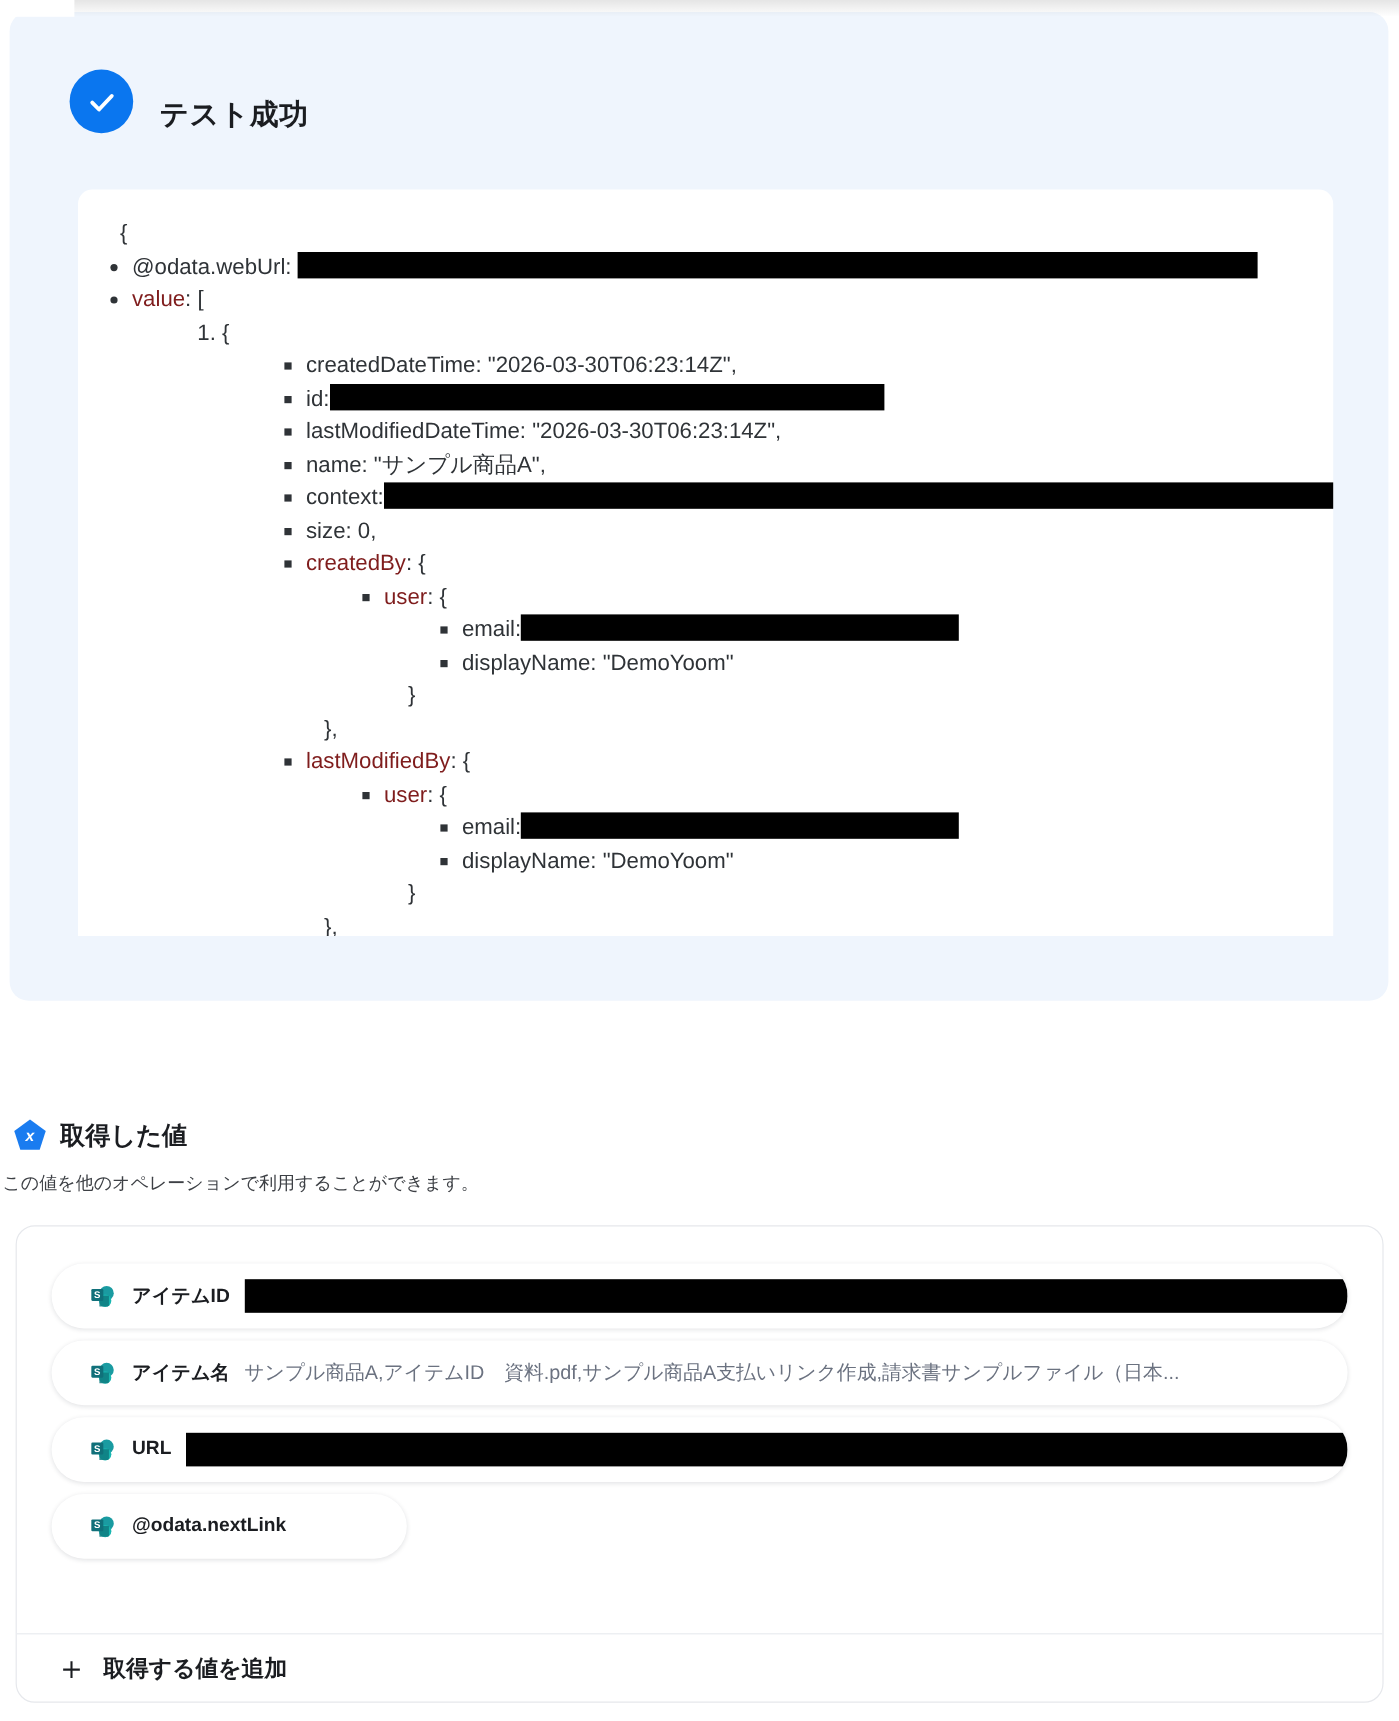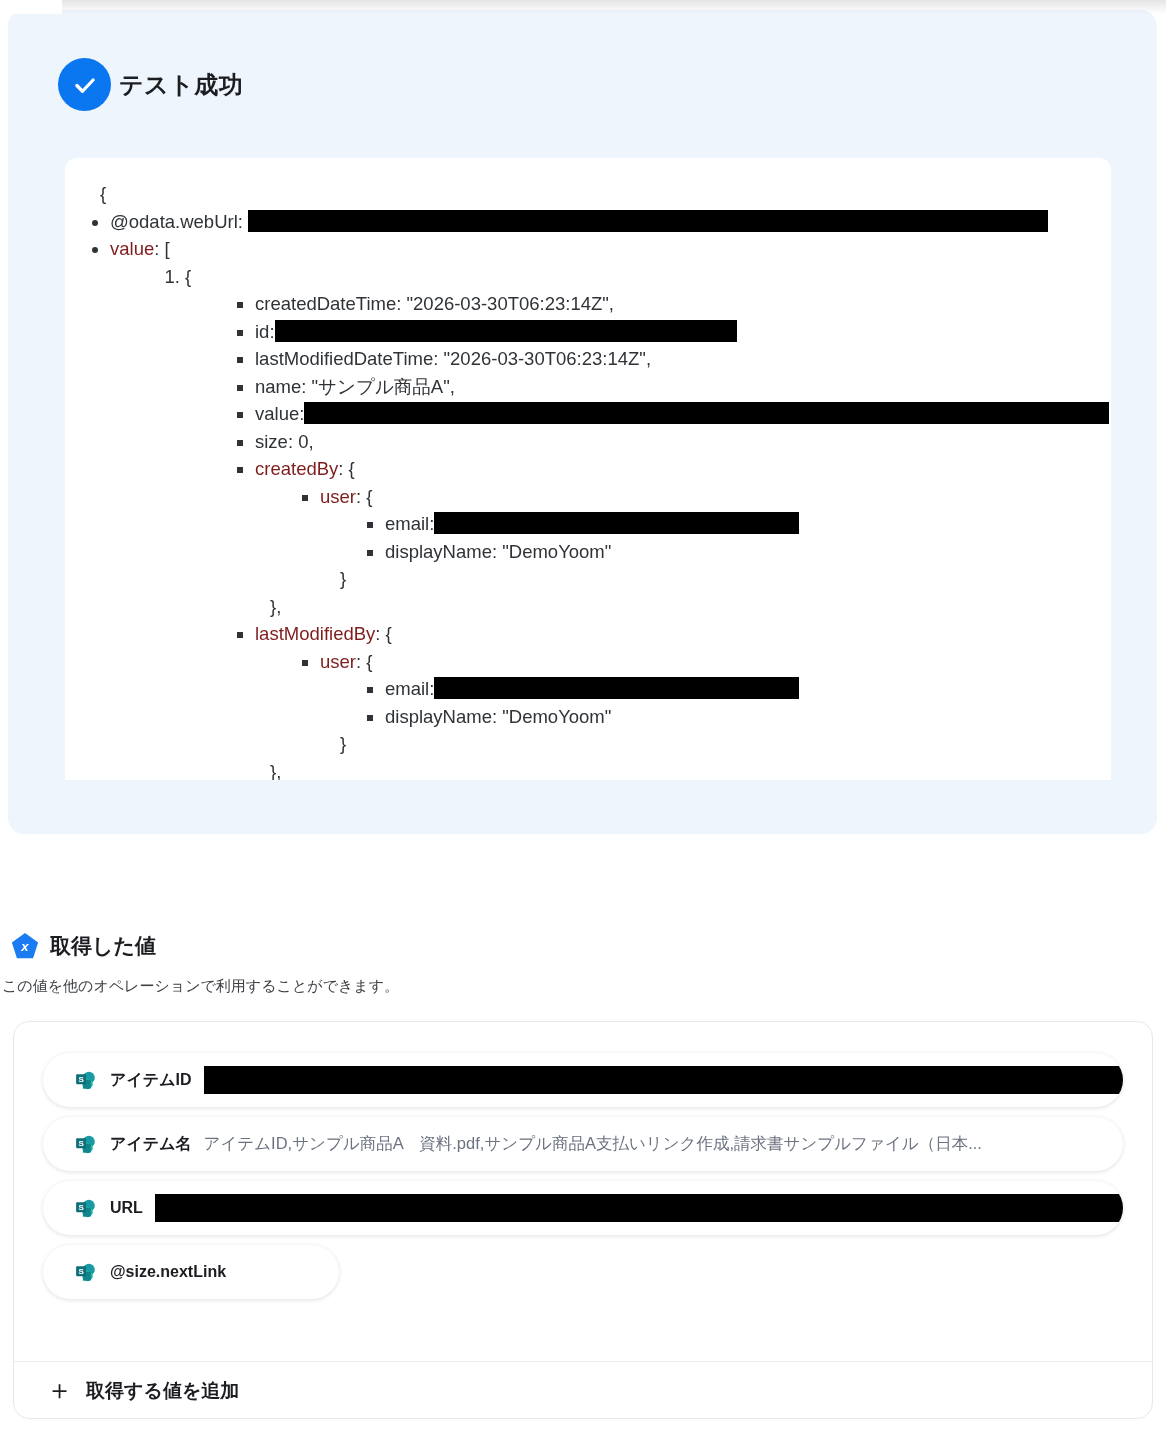--- a/index.html
+++ b/index.html
@@ -25,21 +25,21 @@
 
   
   .success-panel {
     position: absolute; left: 8px; top: 10px;
     width: 1149px; height: 824px;
     background: #eff5fd;
     border-radius: 16px;
   }
   .success-head {
     position: absolute; left: 50px; top: 48px;
-    display: flex; align-items: center; gap: 8px;
+    display: flex; align-items: flex-end; gap: 22px;
   }
   .check-circle {
     width: 53px; height: 53px; border-radius: 50%;
     background: #0a76ef;
     display: flex; align-items: center; justify-content: center;
     flex: 0 0 auto;
   }
   .check-circle svg { display: block; }
   .success-title {
     font-size: 24px; font-weight: bold; color: #1b1d21;
@@ -181,21 +181,21 @@
                 <span>{</span>
 
                 <ul class="lv-sq">
                   <li>createdDateTime: "2026-03-30T06:23:14Z",</li>
                   <li>
                     <span>id:</span><span class="redact id"></span>
                   </li>
                   <li>lastModifiedDateTime: "2026-03-30T06:23:14Z",</li>
                   <li>name: "サンプル商品A",</li>
                   <li>
-                    <span>value:</span><span class="redact web"></span>
+                    <span>context:</span><span class="redact web"></span>
                   </li>
                   <li>size: 0,</li>
 
                   <li>
                     <span class="jkey-blue">createdBy</span><span>: {</span>
                     <ul class="lv-sq2">
                       <li>
                         <span class="jkey-blue">user</span><span>: {</span>
                         <ul class="lv-sq2">
                           <li>
@@ -267,21 +267,21 @@
         <span class="sp-icon">
           <svg width="23" height="23" viewBox="0 0 24 24">
             <circle cx="15.5" cy="9" r="6.2" fill="#1a9ba1"></circle>
             <circle cx="14.2" cy="15.6" r="5.4" fill="#18b6b0"></circle>
             <path d="M9.2 11.2h8.3v8.3a1 1 0 0 1-1 1H9.2z" fill="#0f7b80" opacity="0.85"></path>
             <rect x="2.2" y="5.4" width="10.4" height="10.4" rx="1" fill="#10707a"></rect>
             <text x="7.4" y="13.2" font-family="Liberation Sans, sans-serif" font-size="8.4" font-weight="bold" fill="#ffffff" text-anchor="middle">S</text>
           </svg>
         </span>
         <span class="value-label">アイテム名</span>
-        <span class="value-text">アイテムID,サンプル商品A　資料.pdf,サンプル商品A支払いリンク作成,請求書サンプルファイル（日本...</span>
+        <span class="value-text">サンプル商品A,アイテムID　資料.pdf,サンプル商品A支払いリンク作成,請求書サンプルファイル（日本...</span>
       </div>
 
       <div class="value-row">
         <span class="sp-icon">
           <svg width="23" height="23" viewBox="0 0 24 24">
             <circle cx="15.5" cy="9" r="6.2" fill="#1a9ba1"></circle>
             <circle cx="14.2" cy="15.6" r="5.4" fill="#18b6b0"></circle>
             <path d="M9.2 11.2h8.3v8.3a1 1 0 0 1-1 1H9.2z" fill="#0f7b80" opacity="0.85"></path>
             <rect x="2.2" y="5.4" width="10.4" height="10.4" rx="1" fill="#10707a"></rect>
             <text x="7.4" y="13.2" font-family="Liberation Sans, sans-serif" font-size="8.4" font-weight="bold" fill="#ffffff" text-anchor="middle">S</text>
@@ -294,21 +294,21 @@
       <div class="value-row shrink">
         <span class="sp-icon">
           <svg width="23" height="23" viewBox="0 0 24 24">
             <circle cx="15.5" cy="9" r="6.2" fill="#1a9ba1"></circle>
             <circle cx="14.2" cy="15.6" r="5.4" fill="#18b6b0"></circle>
             <path d="M9.2 11.2h8.3v8.3a1 1 0 0 1-1 1H9.2z" fill="#0f7b80" opacity="0.85"></path>
             <rect x="2.2" y="5.4" width="10.4" height="10.4" rx="1" fill="#10707a"></rect>
             <text x="7.4" y="13.2" font-family="Liberation Sans, sans-serif" font-size="8.4" font-weight="bold" fill="#ffffff" text-anchor="middle">S</text>
           </svg>
         </span>
-        <span class="value-label">@size.nextLink</span>
+        <span class="value-label">@odata.nextLink</span>
       </div>
 
     </div>
 
     <div class="values-divider"></div>
 
     <button class="add-value-btn">
       <span class="plus-icon">＋</span>
       <span class="add-value-label">取得する値を追加</span>
     </button>

